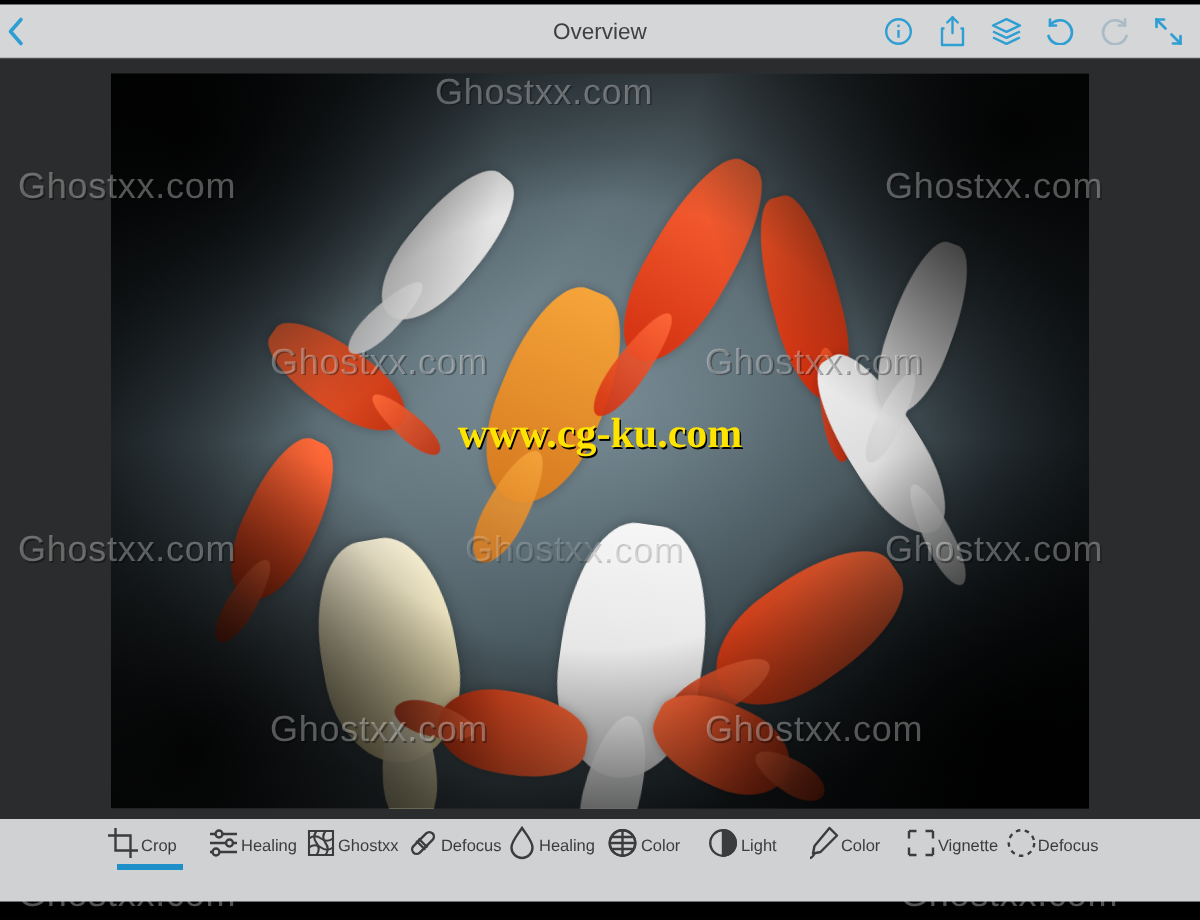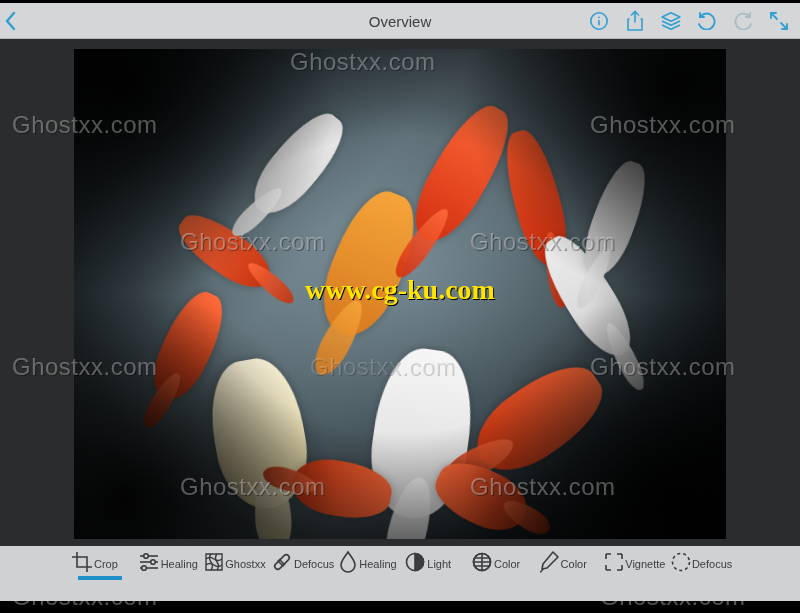--- a/index.html
+++ b/index.html
@@ -320,39 +320,39 @@
               <svg width="20" height="24" viewBox="0 0 20 24" fill="none" stroke="currentColor" stroke-width="1.6">
                 <path d="M10 2 C14 8 17 11 17 15 A7 7 0 1 1 3 15 C3 11 6 8 10 2 Z"></path>
               </svg>
             </div>
           <div class="tlabel">Healing</div>
         </div>
         <div class="tool">
           <div class="ticon">
               <svg width="22" height="22" viewBox="0 0 22 22" fill="none" stroke="currentColor" stroke-width="1.6">
                 <circle cx="11" cy="11" r="8.5"></circle>
-                <path d="M11 2.5 A8.5 8.5 0 0 1 11 19.5 Z" fill="currentColor"></path>
-              </svg>
-            </div>
-          <div class="tlabel">Light</div>
-        </div>
-        <div class="tool">
-          <div class="ticon">
-              <svg width="22" height="22" viewBox="0 0 22 22" fill="none" stroke="currentColor" stroke-width="1.6">
-                <circle cx="11" cy="11" r="8.5"></circle>
                 <path d="M11 2.5 A8.5 8.5 0 0 1 11 19.5" fill="none"></path>
                 <path d="M11 2.5 A8.5 8.5 0 0 0 11 19.5" fill="currentColor" fill-opacity="0"></path>
                 <path d="M11 2.5 L11 19.5"></path>
                 <path d="M4 7 L18 7 M3 11 L19 11 M4 15 L18 15"></path>
               </svg>
             </div>
           <div class="tlabel">Color</div>
         </div>
         <div class="tool">
           <div class="ticon">
+              <svg width="22" height="22" viewBox="0 0 22 22" fill="none" stroke="currentColor" stroke-width="1.6">
+                <circle cx="11" cy="11" r="8.5"></circle>
+                <path d="M11 2.5 A8.5 8.5 0 0 1 11 19.5 Z" fill="currentColor"></path>
+              </svg>
+            </div>
+          <div class="tlabel">Light</div>
+        </div>
+        <div class="tool">
+          <div class="ticon">
               <svg width="22" height="24" viewBox="0 0 22 24" fill="none" stroke="currentColor" stroke-width="1.6" stroke-linejoin="round">
                 <path d="M15 2 L20 7 L9 18 L4 19 L5 14 Z"></path>
                 <path d="M5 19 C4 21 3 22 2 22"></path>
               </svg>
             </div>
           <div class="tlabel">Color</div>
         </div>
         <div class="tool">
           <div class="ticon">
               <svg width="22" height="22" viewBox="0 0 22 22" fill="none" stroke="currentColor" stroke-width="1.6">

